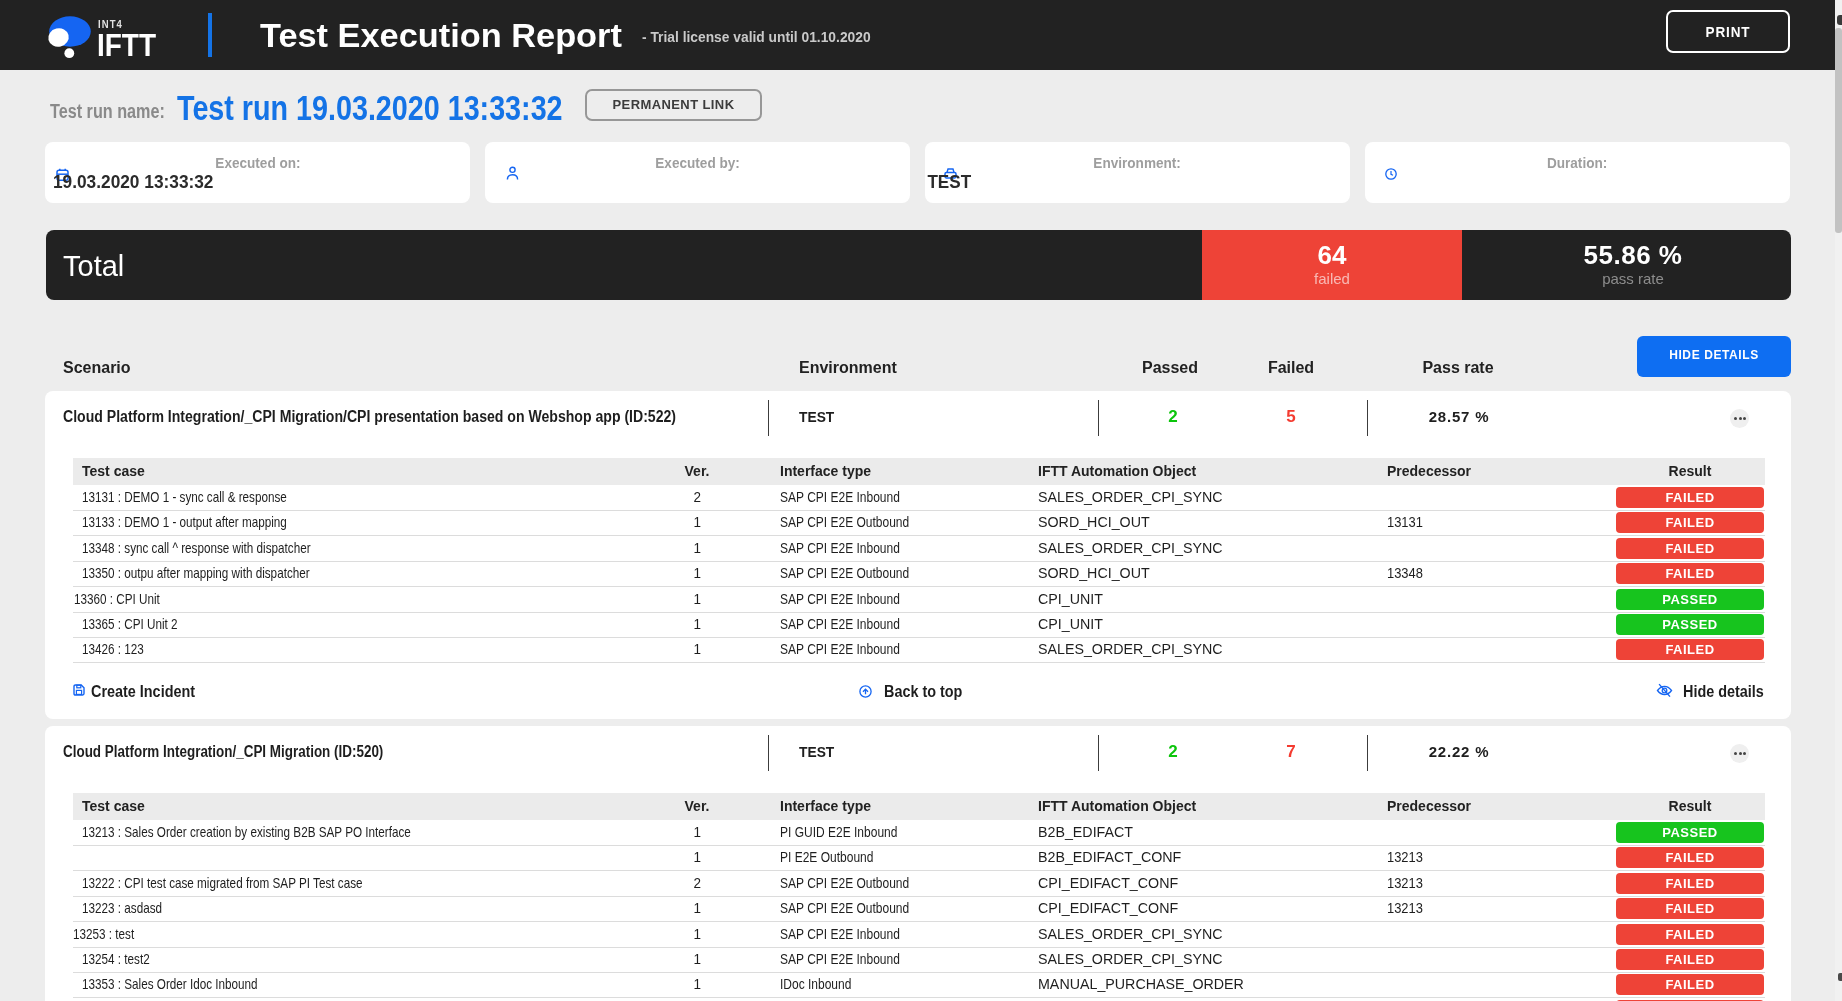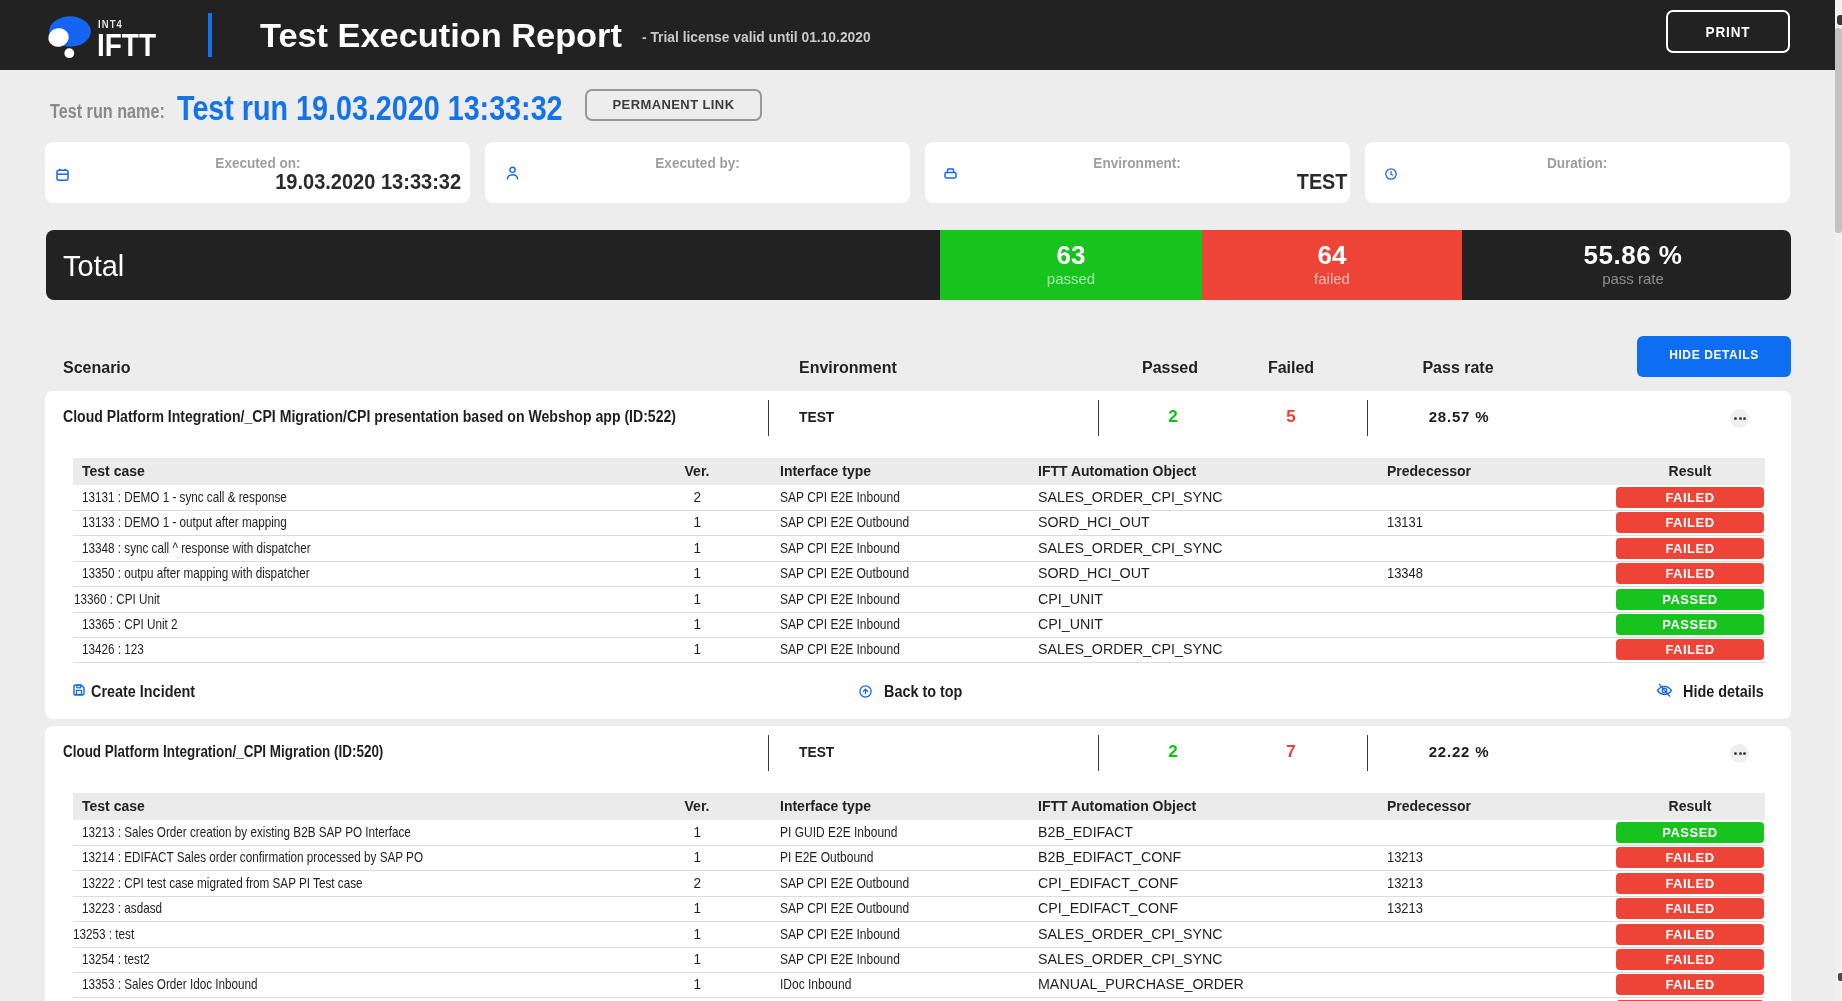--- a/index.html
+++ b/index.html
@@ -12,21 +12,21 @@
 .htitle{left:260px;top:16px;font-size:34px;font-weight:bold;color:#fff;line-height:38px}
 .trial{left:642px;top:28px;font-size:15px;font-weight:bold;color:#c9c9c9;line-height:18px}
 .printbtn{left:1666px;top:10px;width:124px;height:43px;border:2px solid #fff;border-radius:7px;
   color:#fff;font-size:15px;font-weight:bold;letter-spacing:1px;text-align:center;line-height:39px}
 .trname{left:50px;top:97px;font-size:20px;font-weight:bold;color:#8a8a8a;line-height:28px}
 .trtitle{left:177px;top:91px;font-size:35px;font-weight:bold;color:#1473e6;line-height:34px}
 .plink{left:585px;top:89px;width:177px;height:32px;border:2px solid #979797;border-radius:7px;background:#ededed;
   color:#3c3c3c;font-size:13px;font-weight:bold;letter-spacing:.4px;text-align:center;line-height:28px}
 .card{top:142px;width:425px;height:61px;background:#fff;border-radius:8px}
 .clabel{width:100%;text-align:center;top:13px;font-size:14px;font-weight:bold;color:#9e9e9e;line-height:16px}
-.cvalue{width:100%;text-align:right;top:28px;font-size:22px;font-weight:bold;color:#2b2b2b;line-height:24px}
+.cvalue{width:100%;text-align:left;top:28px;font-size:19px;font-weight:bold;color:#2b2b2b;line-height:24px}
 .total{left:46px;top:230px;width:1745px;height:70px;background:#222;border-radius:8px}
 .tseg{top:0;height:70px;text-align:center;color:#fff}
 .tnum{width:100%;top:12px;font-size:26px;font-weight:bold;line-height:26px}
 .tlab{width:100%;top:40px;font-size:15px;line-height:17px;color:rgba(255,255,255,.62)}
 .lhead{font-size:16px;font-weight:bold;color:#222;top:358px;line-height:20px}
 .hidebtn{left:1637px;top:336px;width:154px;height:41px;background:#0e6ef2;border-radius:6px;color:#fff;
   font-size:12px;font-weight:bold;letter-spacing:.6px;text-align:center;line-height:39px}
 .scard{left:45px;width:1746px;background:#fff;border-radius:8px}
 .stitle{left:18px;top:14px;font-size:16px;font-weight:bold;color:#1e1e1e;line-height:24px}
 .sep{width:1px;height:36px;top:9px;background:#3c3c3c}
@@ -93,24 +93,20 @@
   </div>
 <div class="abs card" style="left:1365px">
     <svg class="abs" style="left:20px;top:26px" width="12" height="12" viewBox="0 0 12 12">
       <circle cx="6" cy="6" r="5.2" fill="none" stroke="#1565f2" stroke-width="1.3"></circle>
       <path d="M 6 3 L 6 6.3 L 8 7.3" fill="none" stroke="#1565f2" stroke-width="1.2"></path>
     </svg>
     <div class="abs clabel"><span class="cc" style="transform:scaleX(0.97)">Duration:</span></div>
   </div>
 <div class="abs total">
     <span class="abs" style="left:17px;top:18px;font-size:29px;font-weight:normal;color:#fff;line-height:36px">Total</span>
-    <div class="abs tseg" style="left:894px;width:262px;background:#17c41e">
-      <div class="abs tnum">63</div>
-      <div class="abs tlab">passed</div>
-    </div>
     <div class="abs tseg" style="left:1156px;width:260px;background:#ee4337">
       <div class="abs tnum">64</div>
       <div class="abs tlab">failed</div>
     </div>
     <div class="abs tseg" style="left:1426px;width:322px">
       <div class="abs tnum" style="letter-spacing:.5px">55.86 %</div>
       <div class="abs tlab" style="color:#8d8d8d">pass rate</div>
     </div>
   </div>
 <div class="abs lhead" style="left:63px">Scenario</div>
@@ -238,21 +234,20 @@
         <span class="abs th" style="left:1543px;width:148px;text-align:center">Result</span>
       </div>
       <div class="abs irow" style="top:27px">
         <span class="abs td" style="left:9px"><span class="cx" style="transform:scaleX(0.78);">13213 : Sales Order creation by existing B2B SAP PO Interface</span></span>
         <span class="abs td" style="left:594px;width:60px;text-align:center"><span class="cc" style="transform:scaleX(0.9)">1</span></span>
         <span class="abs td" style="left:707px"><span class="cx" style="transform:scaleX(0.8);">PI GUID E2E Inbound</span></span>
         <span class="abs td" style="left:965px"><span class="cx" style="transform:scaleX(0.95);">B2B_EDIFACT</span></span>
         <div class="abs badge bpass">PASSED</div>
       </div>
       <div class="abs irow" style="top:52.4px">
-        <span class="abs td" style="left:9px"><span class="cx" style="transform:scaleX(0.78);">13214 : EDIFACT Sales order confirmation processed by SAP PO</span></span>
         <span class="abs td" style="left:594px;width:60px;text-align:center"><span class="cc" style="transform:scaleX(0.9)">1</span></span>
         <span class="abs td" style="left:707px"><span class="cx" style="transform:scaleX(0.8);">PI E2E Outbound</span></span>
         <span class="abs td" style="left:965px"><span class="cx" style="transform:scaleX(0.95);">B2B_EDIFACT_CONF</span></span>
         <span class="abs td" style="left:1314px"><span class="cx" style="transform:scaleX(0.86);">13213</span></span>
         <div class="abs badge bfail">FAILED</div>
       </div>
       <div class="abs irow" style="top:77.8px">
         <span class="abs td" style="left:9px"><span class="cx" style="transform:scaleX(0.78);">13222 : CPI test case migrated from SAP PI Test case</span></span>
         <span class="abs td" style="left:594px;width:60px;text-align:center"><span class="cc" style="transform:scaleX(0.9)">2</span></span>
         <span class="abs td" style="left:707px"><span class="cx" style="transform:scaleX(0.8);">SAP CPI E2E Outbound</span></span>

